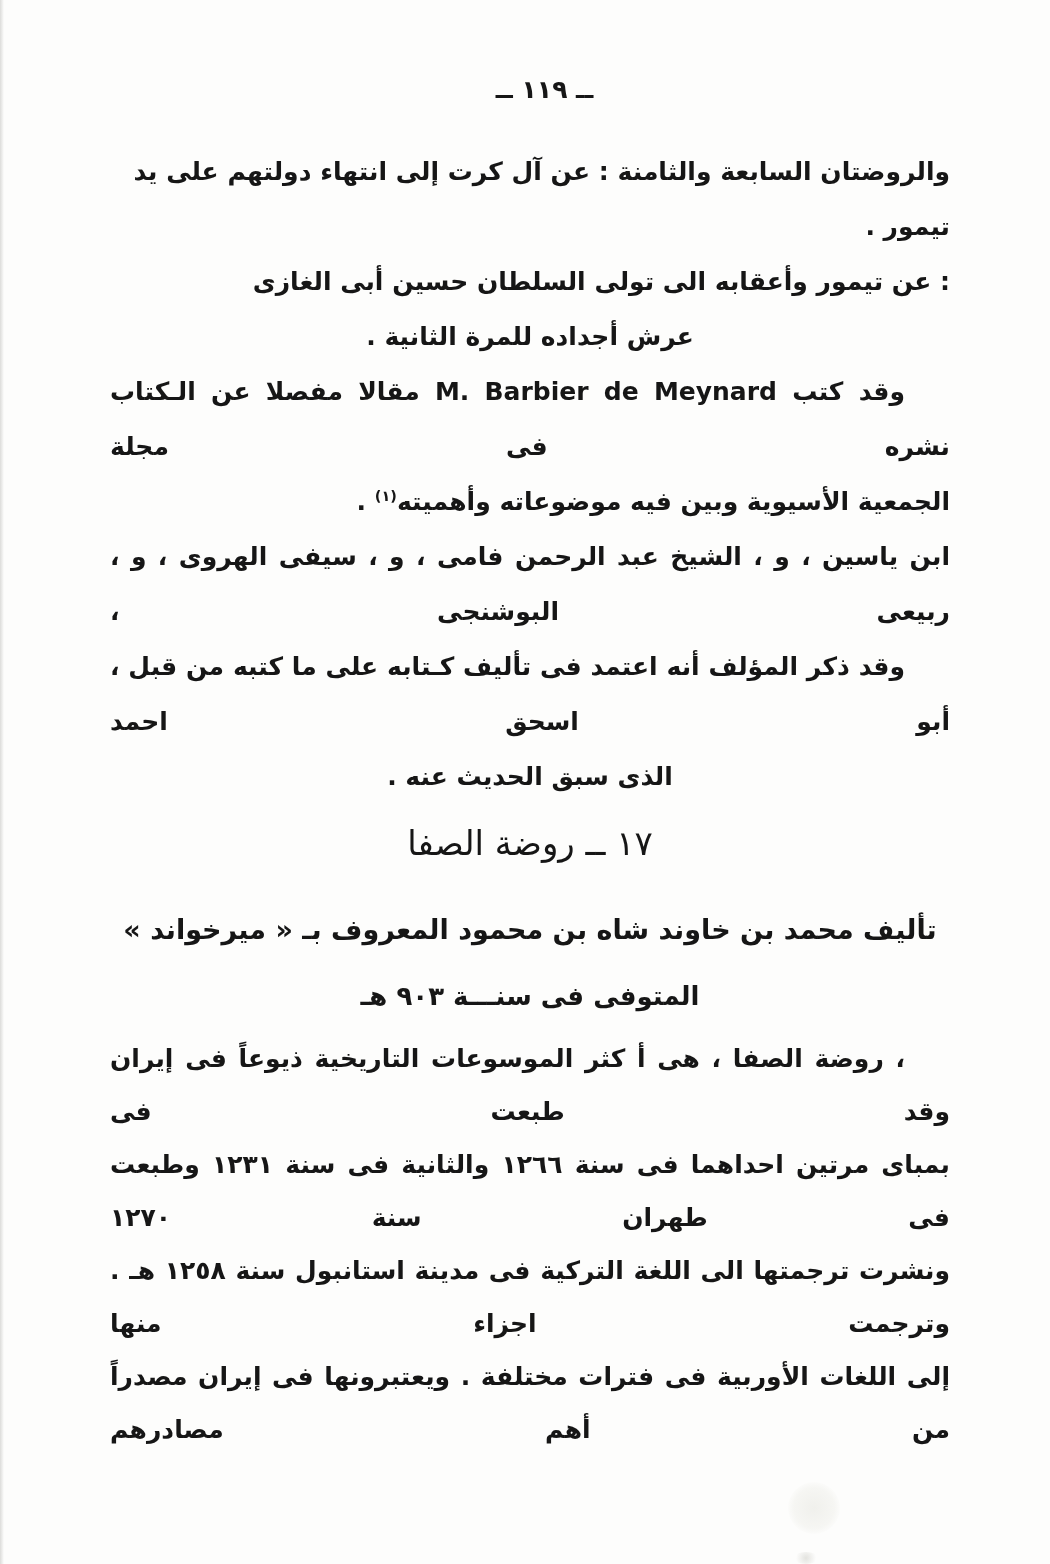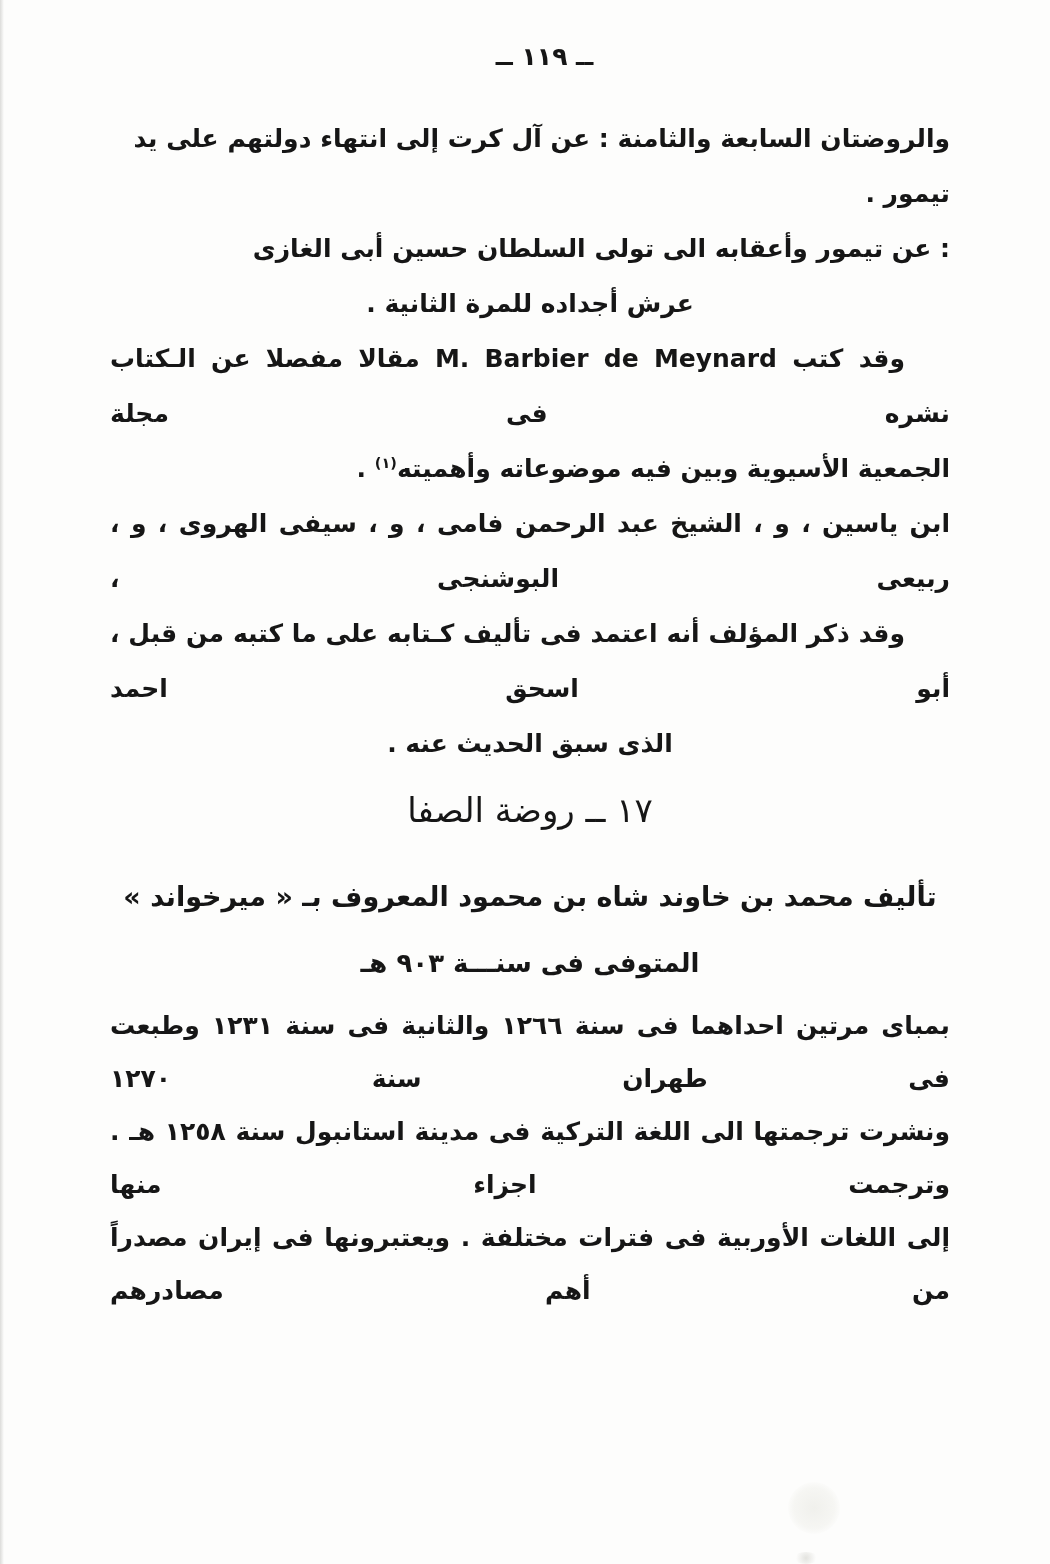--- a/index.html
+++ b/index.html
@@ -20,21 +20,21 @@
   .scan-spot{
     position:absolute;left:788px;top:1482px;width:52px;height:52px;border-radius:50%;
     background:radial-gradient(circle,#f0f0ec 0%,#f6f6f3 55%,rgba(255,255,255,0) 75%);
   }
   .scan-smudge{
     position:absolute;left:793px;top:1552px;width:26px;height:12px;border-radius:50%;
     background:radial-gradient(circle,#e3e3df 0%,rgba(255,255,255,0) 70%);
   }
 
   .pagenum{
-    padding-top:39px;
+    padding-top:72px;
     text-align:center;
     direction:rtl;
     font-size:25px;font-weight:700;
     line-height:36px;
     margin-left:39px;
   }
 
   .content{
     position:relative;
     margin:36px 100px 0 110px; 
@@ -90,20 +90,21 @@
 
     <div class="line jl">ابن ياسين ، و ، الشيخ عبد الرحمن فامى ، و ، سيفى الهروى ، و ، ربيعى البوشنجى ،</div>
     <div class="line jl ind">وقد ذكر المؤلف أنه اعتمد فى تأليف كـتابه على ما كتبه من قبل ، أبو اسحق احمد</div>
     <div class="line ct">الذى سبق الحديث عنه .</div>
 
     <div class="heading">١٧ ــ روضة الصفا</div>
     <div class="author">تأليف محمد بن خاوند شاه بن محمود المعروف بـ « ميرخواند »</div>
     <div class="death">المتوفى فى سنـــة ٩٠٣ هـ</div>
 
     <div style="margin-top:16px">
+      <div class="line bodyline jl ind">، روضة الصفا ، هى أ كثر الموسوعات التاريخية ذيوعاً فى إيران وقد طبعت فى</div>
       <div class="line bodyline jl">بمباى مرتين احداهما فى سنة ١٢٦٦ والثانية فى سنة ١٢٣١ وطبعت فى طهران سنة ١٢٧٠</div>
       <div class="line bodyline jl">ونشرت ترجمتها الى اللغة التركية فى مدينة استانبول سنة ١٢٥٨ هـ . وترجمت اجزاء منها</div>
       <div class="line bodyline jl">إلى اللغات الأوربية فى فترات مختلفة .  ويعتبرونها فى إيران مصدراً من أهم مصادرهم</div>
 
     </div>
 
   </div>
 
   <div class="scan-spot"></div>
   <div class="scan-smudge"></div>

